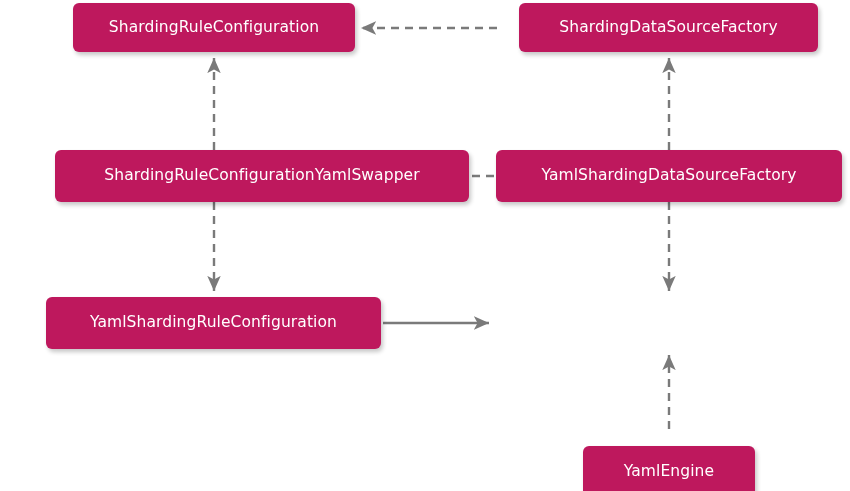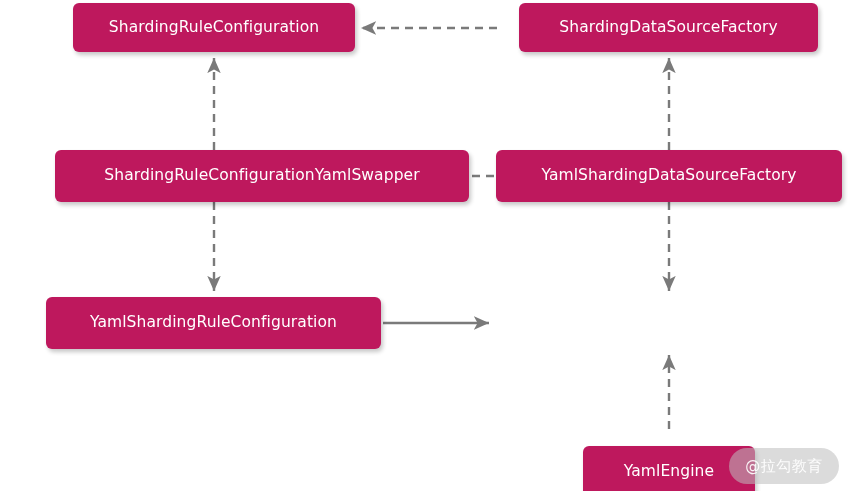--- a/index.html
+++ b/index.html
@@ -114,17 +114,14 @@
 
   <div class="node" style="left:496px; top:150px; width:346px; height:52px;">
     <span class="node-label">YamlShardingDataSourceFactory</span>
   </div>
 
 
   <div class="node" style="left:583px; top:438px; width:172px; height:52px;margin-top:8px;">
     <span class="node-label">YamlEngine</span>
   </div>
 
-  <div id="watermark">
-    <span>@拉勾教育</span>
-  </div>
 
 </div>
 
 </body></html>

